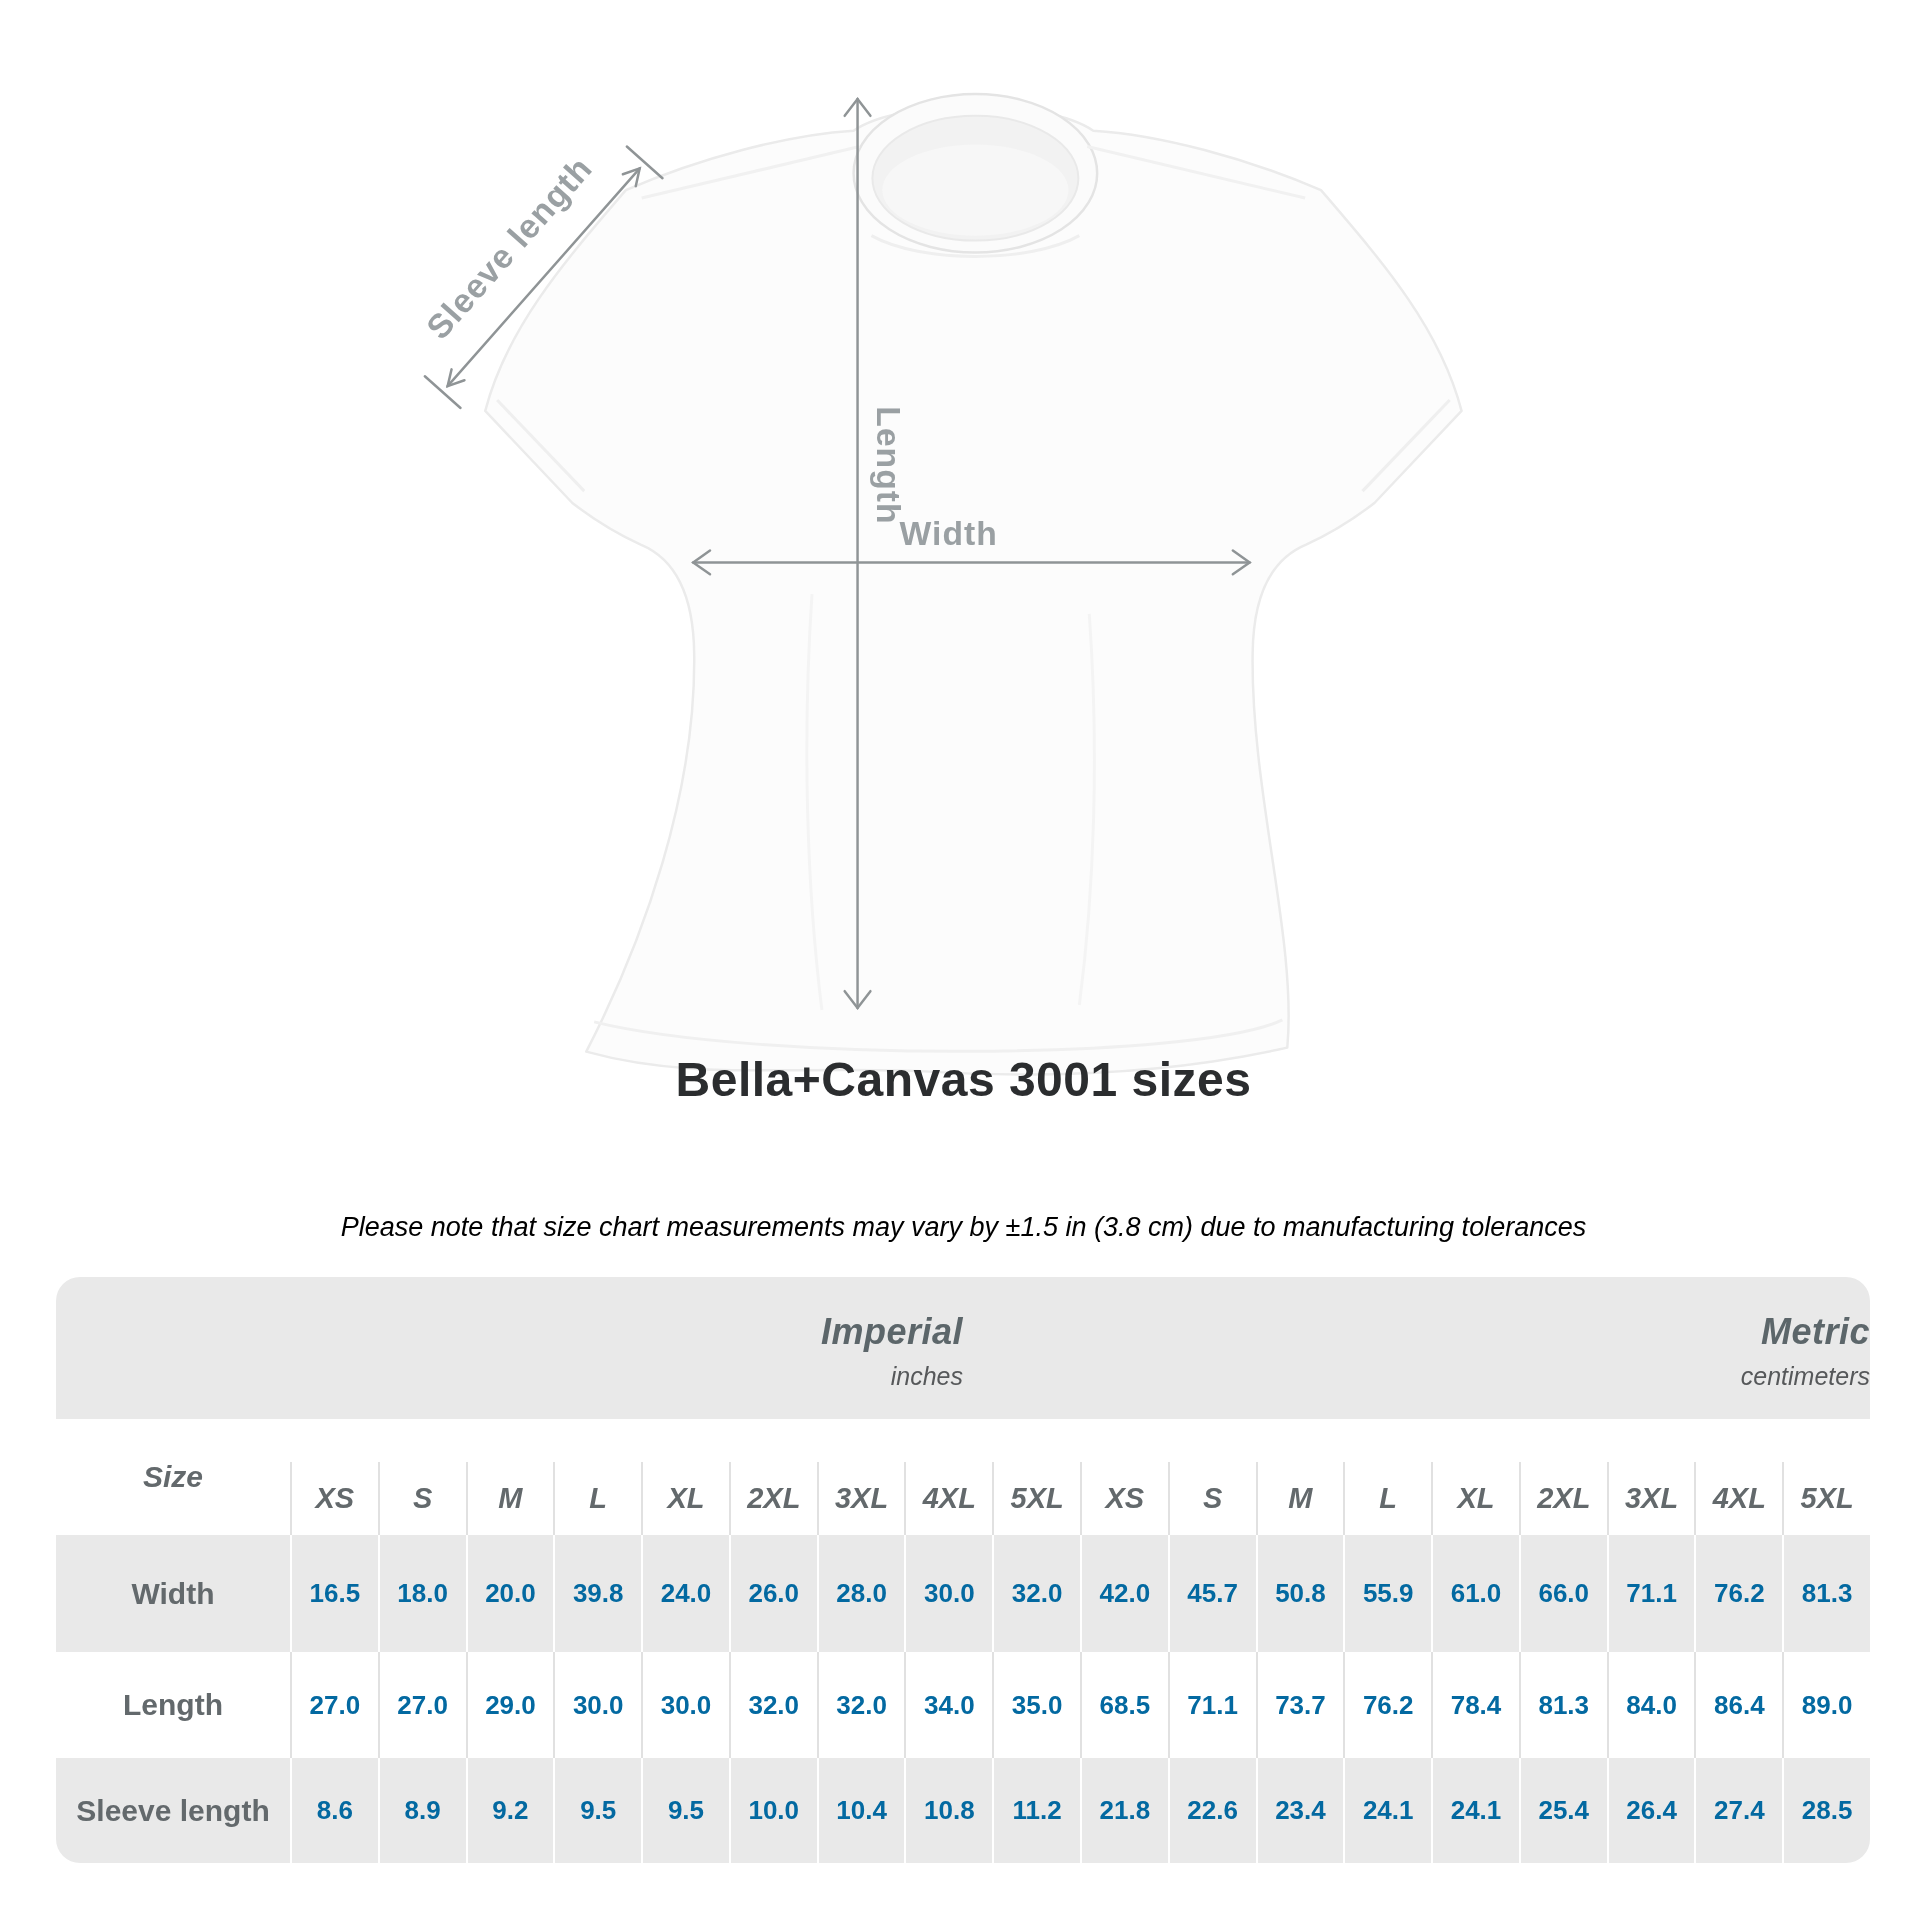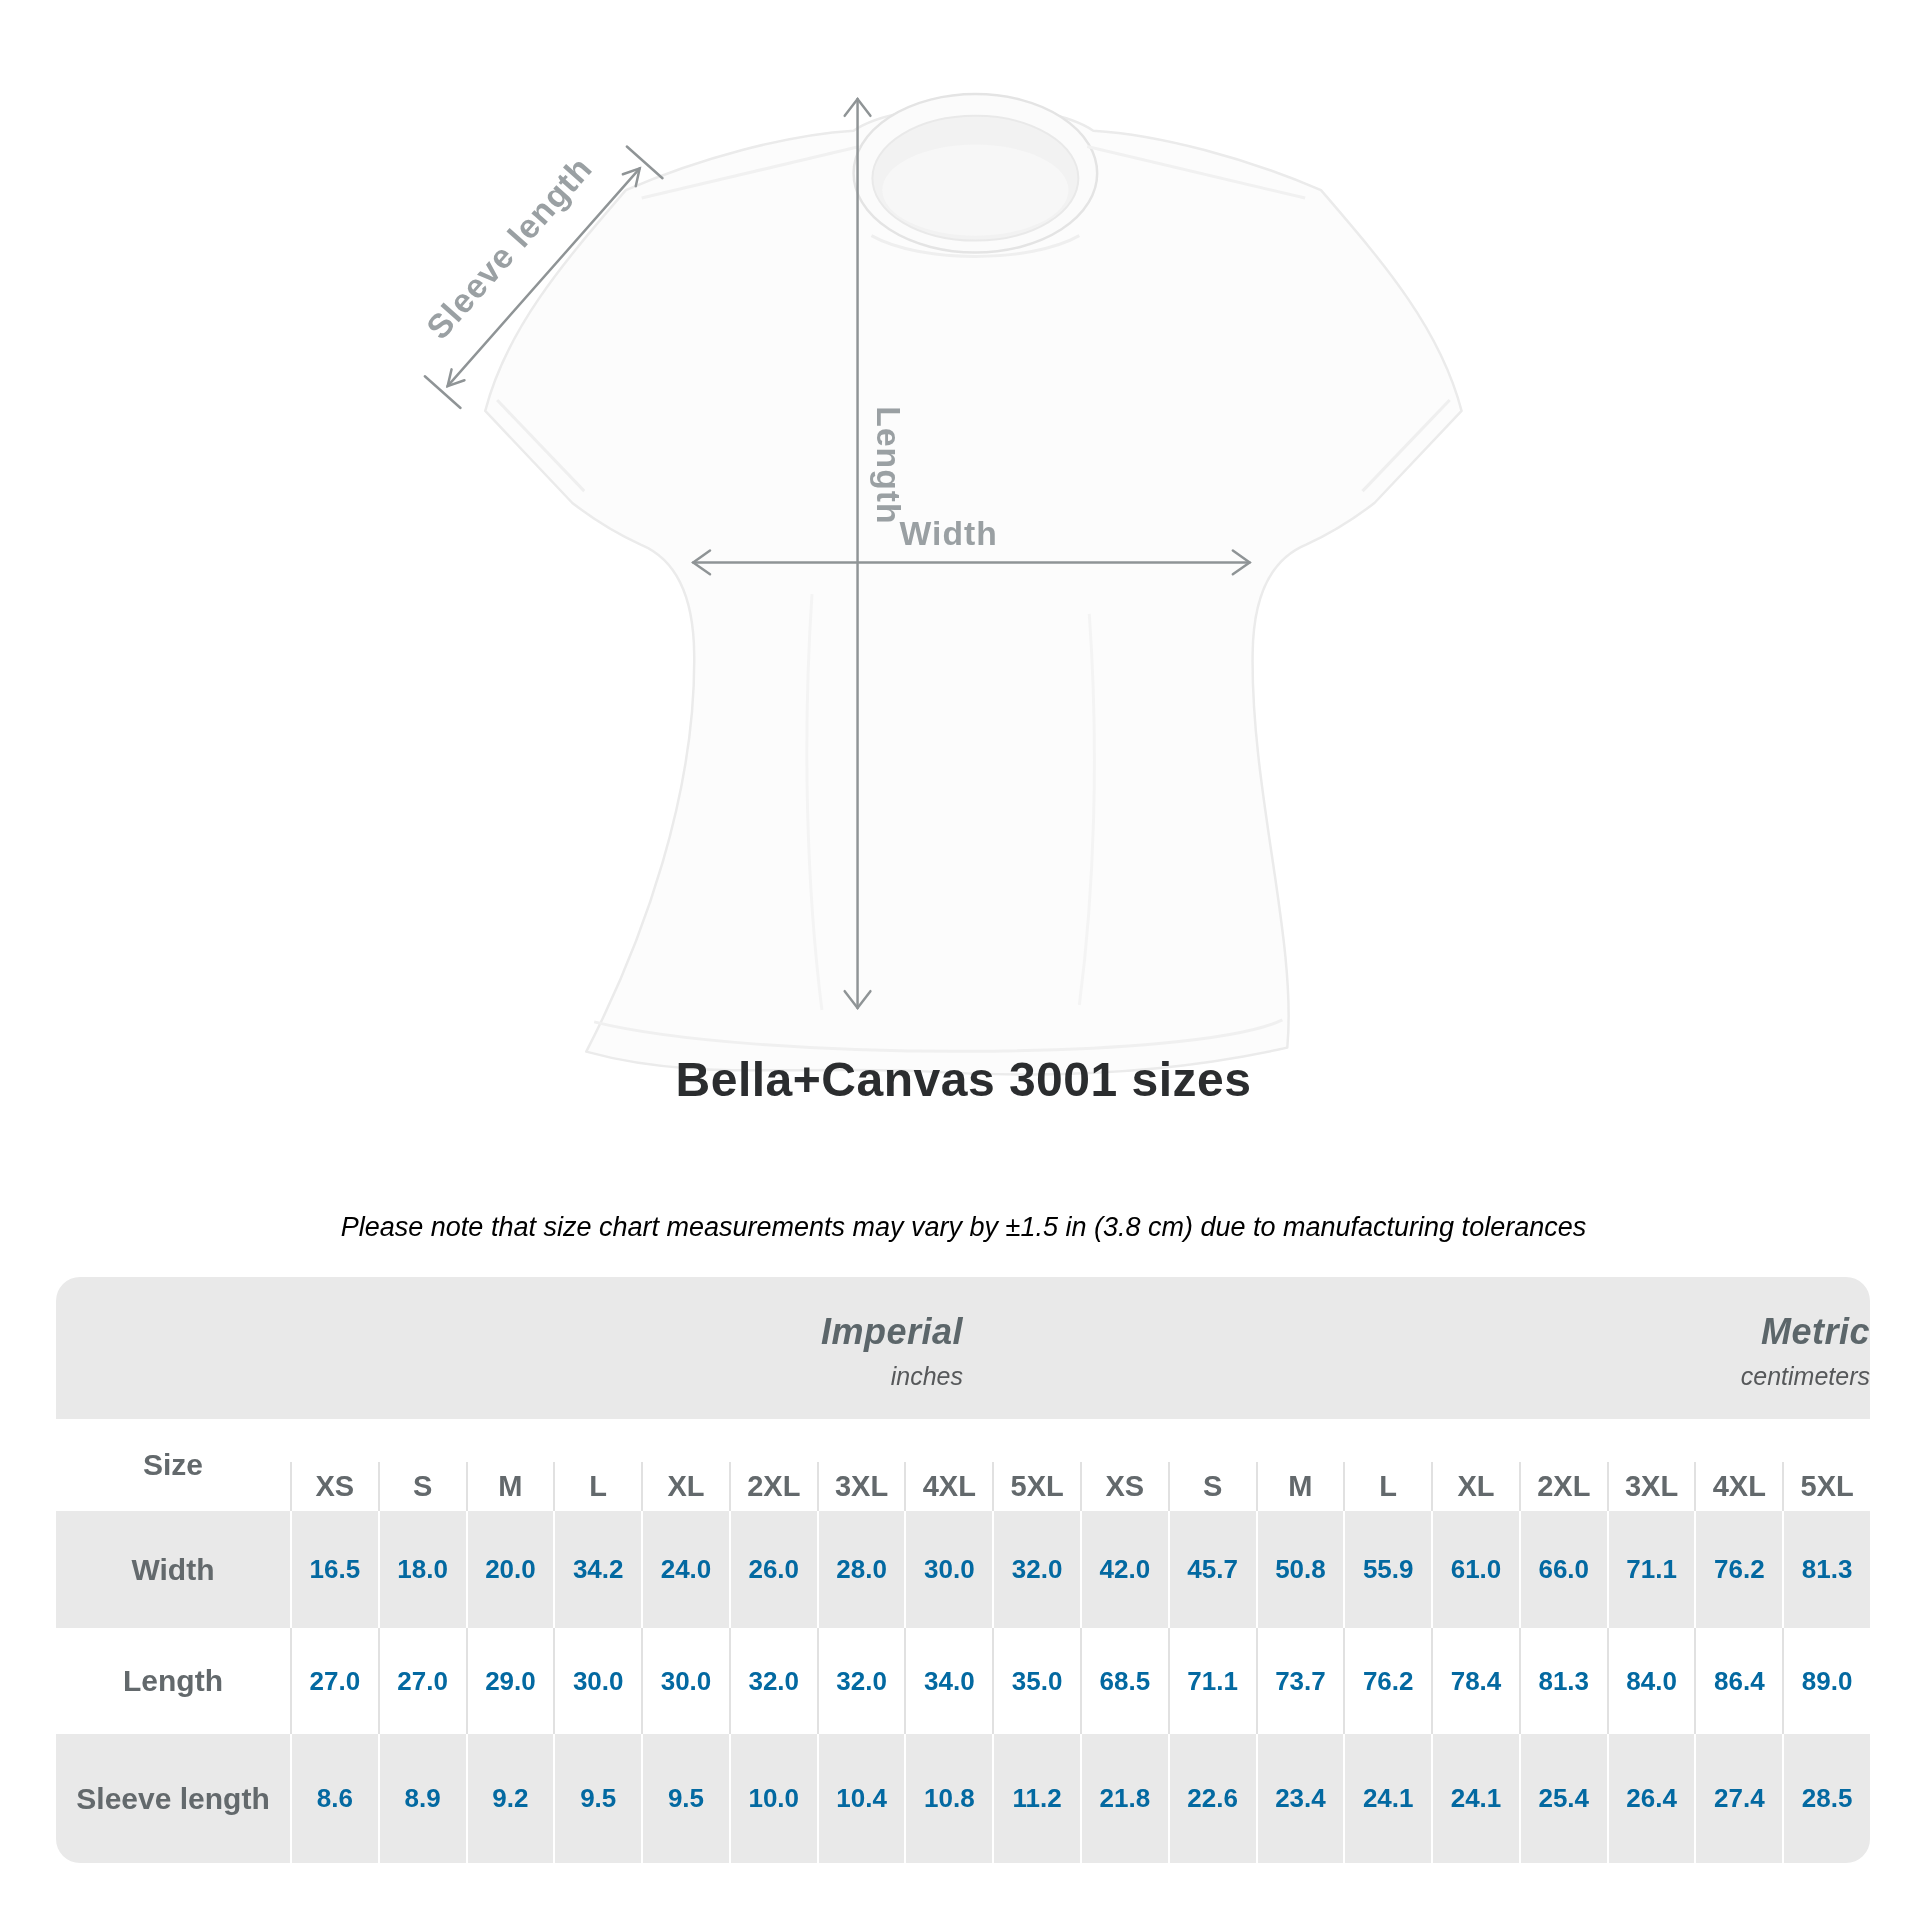--- a/index.html
+++ b/index.html
@@ -23,21 +23,21 @@
   .grouprow{height:142px;display:flex;}
   .group{width:50%;display:flex;flex-direction:column;align-items:flex-end;justify-content:center;padding-top:6px;}
   .group .gname{font-size:36px;font-weight:bold;font-style:italic;color:#5c666a;letter-spacing:0.5px;}
   .group .gunit{font-size:25px;font-style:italic;color:#56585a;margin-top:9px;}
   .group-imperial{padding-left:117px;box-sizing:border-box;}
   .group-metric{padding-left:117px;box-sizing:border-box;}
 
   .trow{display:grid;grid-template-columns:234px repeat(18,1fr);}
   .trow>div{display:flex;align-items:center;justify-content:center;}
   .trow>div+div{border-left:2px solid transparent;}
-  .trow.header{height:92px;background:#ffffff;}
+  .trow.header{height:116px;background:#ffffff;font-style:italic;}
   .trow.white{height:106px;background:#ffffff;}
   .trow.gray{height:117px;background:transparent;}
   .trow.gray.last{height:auto;flex:1;}
   .trow.header>div+div,.trow.white>div+div{border-left-color:#e1e1e1;}
   .trow.gray>div+div{border-left-color:#ffffff;}
 
   .lbl{font-weight:bold;font-size:30px;color:#63696c;}
   .szh{font-weight:bold;font-size:29px;color:#63696c;margin-top:43px;}
   .val{font-size:26px;color:#0369a1;font-weight:bold;}
 </style>
@@ -141,21 +141,21 @@
         <div class="szh">2XL</div>
         <div class="szh">3XL</div>
         <div class="szh">4XL</div>
         <div class="szh">5XL</div>
       </div>
     <div class="trow gray" id="r0">
         <div class="lbl">Width</div>
         <div class="val">16.5</div>
         <div class="val">18.0</div>
         <div class="val">20.0</div>
-        <div class="val">34.2</div>
+        <div class="val">39.8</div>
         <div class="val">24.0</div>
         <div class="val">26.0</div>
         <div class="val">28.0</div>
         <div class="val">30.0</div>
         <div class="val">32.0</div>
         <div class="val">42.0</div>
         <div class="val">45.7</div>
         <div class="val">50.8</div>
         <div class="val">55.9</div>
         <div class="val">61.0</div>

